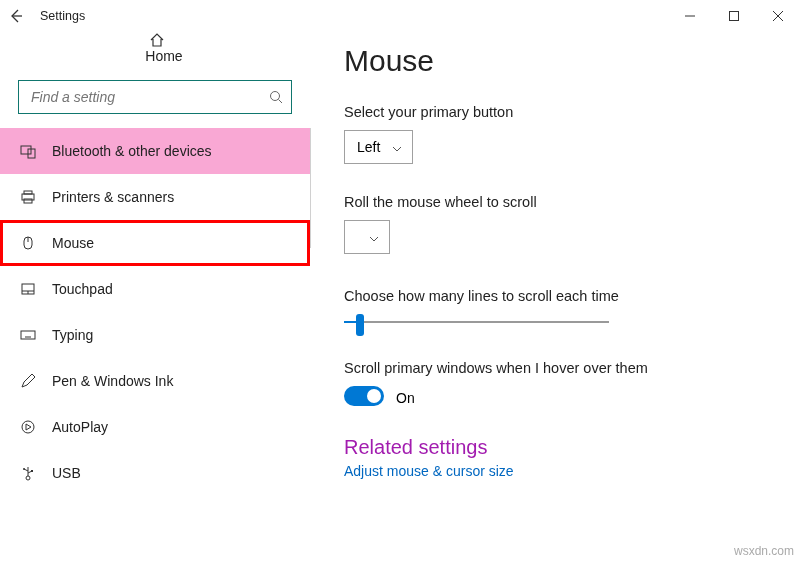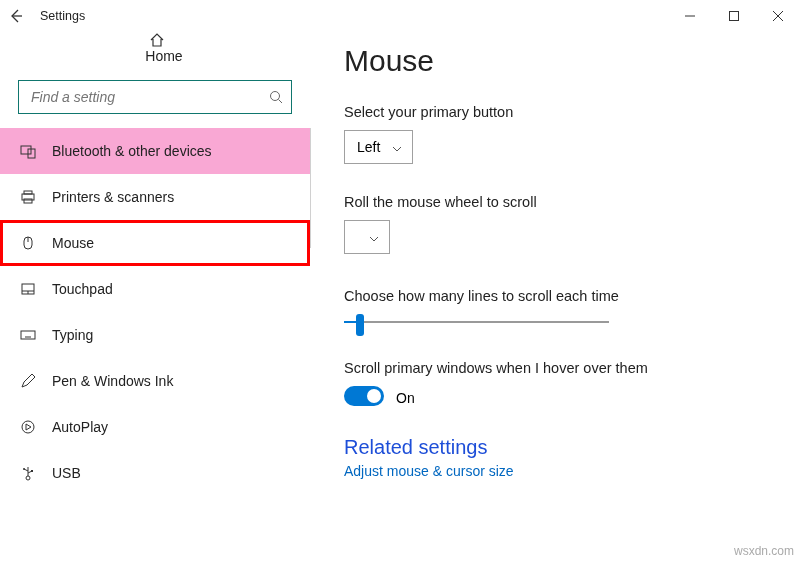--- a/index.html
+++ b/index.html
@@ -28,21 +28,21 @@
   .dropdown .chev { position:absolute; right:10px; }
   .group { margin-bottom: 30px; }
   .slider { width:265px; height:16px; position:relative; }
   .slider .track { position:absolute; top:7px; left:0; right:0; height:2px; background:#999; }
   .slider .trackfill { position:absolute; top:7px; left:0; height:2px; background:#0078d4; }
   .slider .thumb { position:absolute; top:0; width:8px; height:22px; background:#0078d4; border-radius:3px; transform:translateX(-4px); }
   .toggle-row { display:flex; align-items:flex-end; }
   .toggle { width:40px; height:20px; border-radius:10px; background:#0078d4; position:relative; margin-right:12px; cursor:pointer; }
   .toggle .knob { position:absolute; right:3px; top:3px; width:14px; height:14px; border-radius:50%; background:#fff; }
   .toggle-state { font-size:14px; }
-  h2.related { font-weight:400; font-size:20px; margin:8px 0 4px 0; color:#1d4ed8; }
+  h2.related { font-weight:400; font-size:20px; margin:8px 0 4px 0; color:#a21caf; }
   .link { color:#0067c0; font-size:14px; cursor:pointer; }
   .scroll-line { position:absolute; right:-1px; top:0; bottom:0; width:1px; background:#d0d0d0; }
   .watermark { position:absolute; right:6px; bottom:4px; font-size:12px; color:#aaa; }
 </style>
 </head>
 <body>
 
 <div class="titlebar">
   <div class="back">
     <svg width="14" height="14" viewBox="0 0 14 14">

